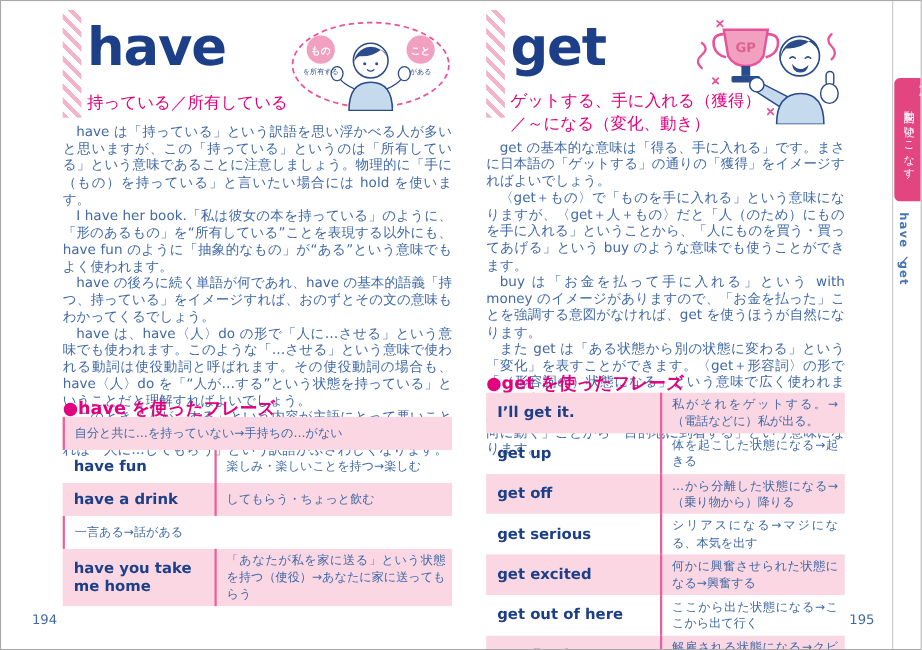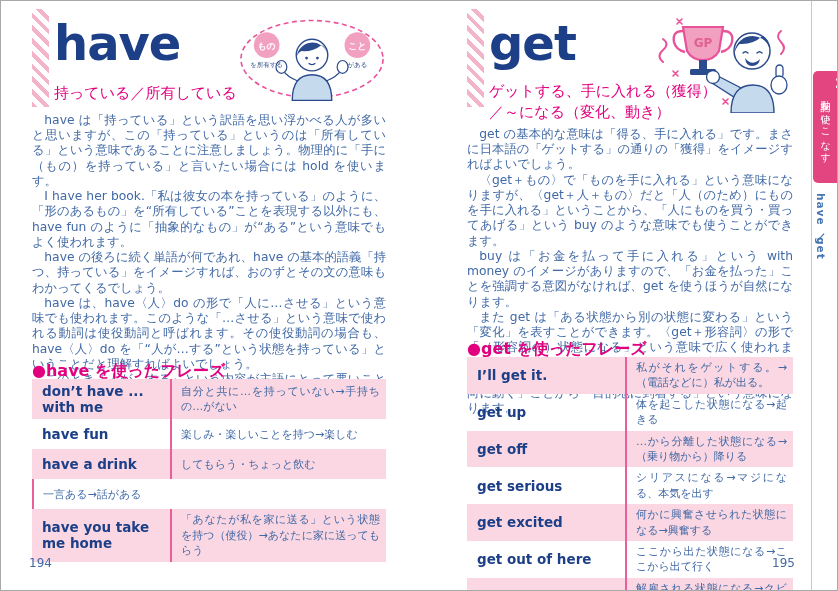--- a/index.html
+++ b/index.html
@@ -2,22 +2,22 @@
 <html><head>
 <meta charset="utf-8">
 <style>
   html,body { margin:0; padding:0; background:#ffffff; }
   .spread {
     position:relative; width:838px; height:591px; box-sizing:border-box;
     border:1px solid #a9a9a9; background:#fff; overflow:hidden;
     font-family:"DejaVu Sans","Liberation Sans",sans-serif;
   }
   .page { position:absolute; top:0; height:591px; }
-  .page-left  { left:31px;  width:354px; }
-  .page-right { left:466px; width:326px; }
+  .page-left  { left:56px;  width:354px; }
+  .page-right { left:441px; width:326px; }
 
   .stripe-bar {
     position:absolute; left:0; top:8px; width:17px; height:98px;
     background:repeating-linear-gradient(45deg,#f3b3c8 0 4px,#ffffff 4px 9px);
   }
   .page-title {
     position:absolute; left:22px; top:16px; margin:0;
     font-size:48px; line-height:1.1; font-weight:bold; color:#1c3f87; letter-spacing:-1px;
   }
   .page-subtitle {
@@ -123,21 +123,20 @@
       <p>I have her book.「私は彼女の本を持っている」のように、「形のあるもの」を“所有している”ことを表現する以外にも、have fun のように「抽象的なもの」が“ある”という意味でもよく使われます。</p>
       <p>have の後ろに続く単語が何であれ、have の基本的語義「持つ、持っている」をイメージすれば、おのずとその文の意味もわかってくるでしょう。</p>
       <p>have は、have〈人〉do の形で「人に…させる」という意味でも使われます。このような「…させる」という意味で使われる動詞は使役動詞と呼ばれます。その使役動詞の場合も、have〈人〉do を「“人が…する”という状態を持っている」ということだと理解すればよいでしょう。</p>
       <p>このとき「人が…する」という内容が主語にとって悪いことであれば「人に…される」となり、主語にとって良いことであれば「人に…してもらう」という訳語がふさわしくなります。</p>
     </div>
 
     <div class="table-header">●have を使ったフレーズ</div>
 
     <div class="phrase-table">
       <div class="t-row">
-        <div class="cell-en">don’t have ... with me</div>
         <div class="cell-ja">自分と共に…を持っていない→手持ちの…がない</div>
       </div>
       <div class="t-row">
         <div class="cell-en">have fun</div>
         <div class="cell-ja">楽しみ・楽しいことを持つ→楽しむ</div>
       </div>
       <div class="t-row">
         <div class="cell-en">have a drink</div>
         <div class="cell-ja">してもらう・ちょっと飲む</div>
       </div>

